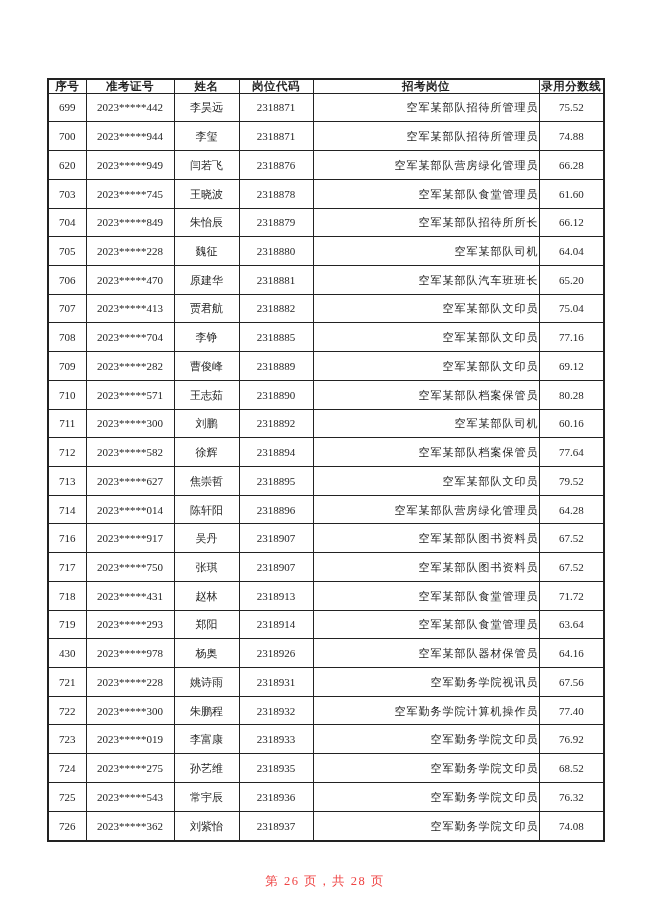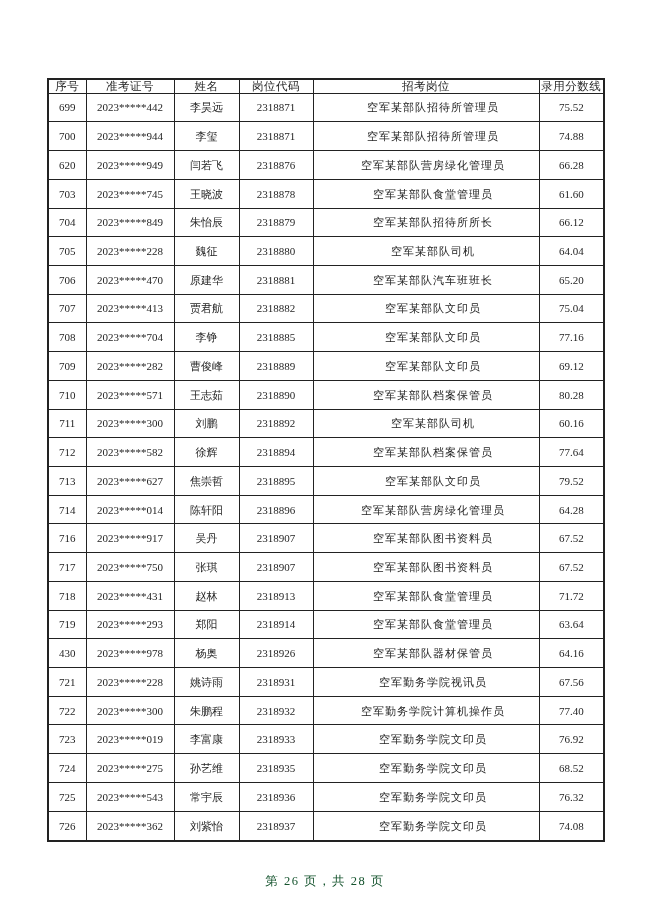--- a/index.html
+++ b/index.html
@@ -31,41 +31,41 @@
     border: 1px solid #222222;
     padding: 0;
     text-align: center;
     vertical-align: middle;
     font-size: 11px;
     line-height: 1.1;
     overflow: hidden;
     white-space: nowrap;
   }
   .score-table th {
-    font-weight: normal;
+    font-weight: bold;
     font-size: 11.5px;
     letter-spacing: 0.5px;
   }
   .score-table td.col-job {
-    text-align: center;
+    text-align: right;
     padding-left: 14px;
     letter-spacing: 1px;
   }
   .score-table th.col-job {
     text-align: center;
   }
   .page-footer {
     position: absolute;
     left: 0;
     top: 873px;
     width: 100%;
     text-align: center;
     font-size: 12.5px;
     letter-spacing: 1.5px;
-    color: #14532d;
+    color: #ef4444;
   }
 </style>
 </head>
 <body>
 
 <div class="page">
   <table class="score-table">
     <colgroup>
       <col style="width:38px">
       <col style="width:88px">

